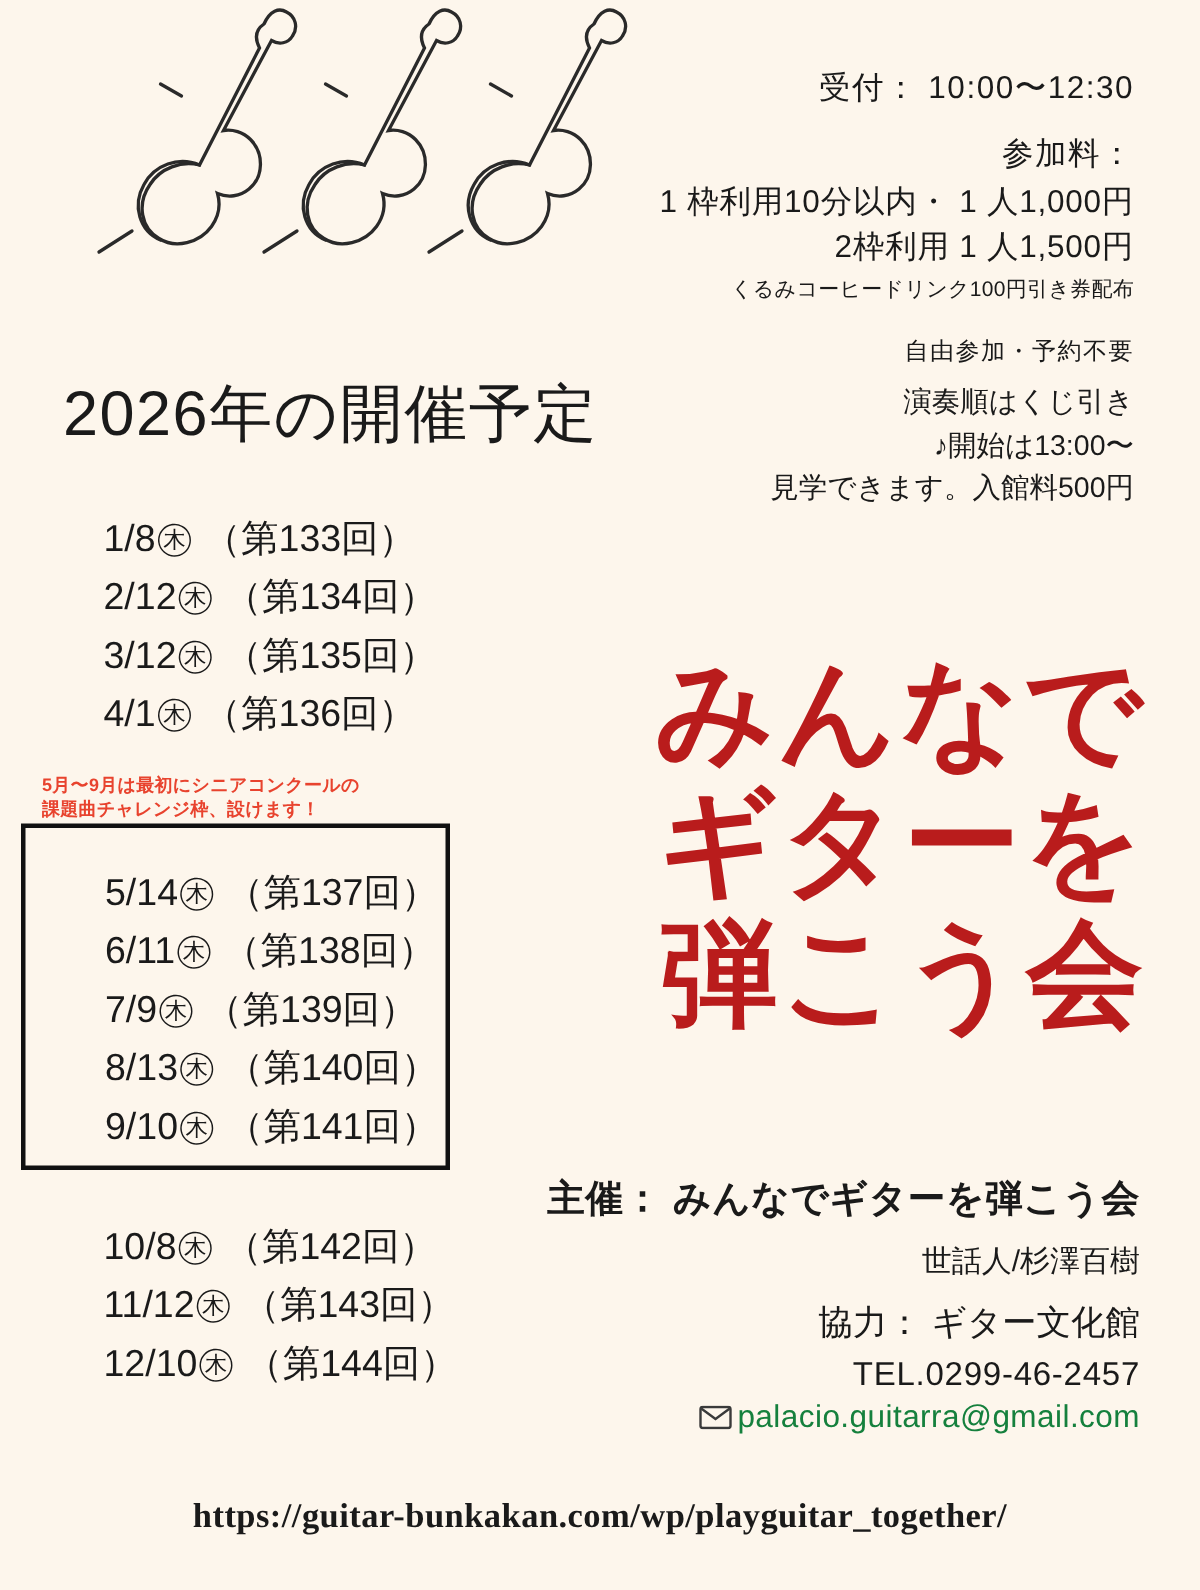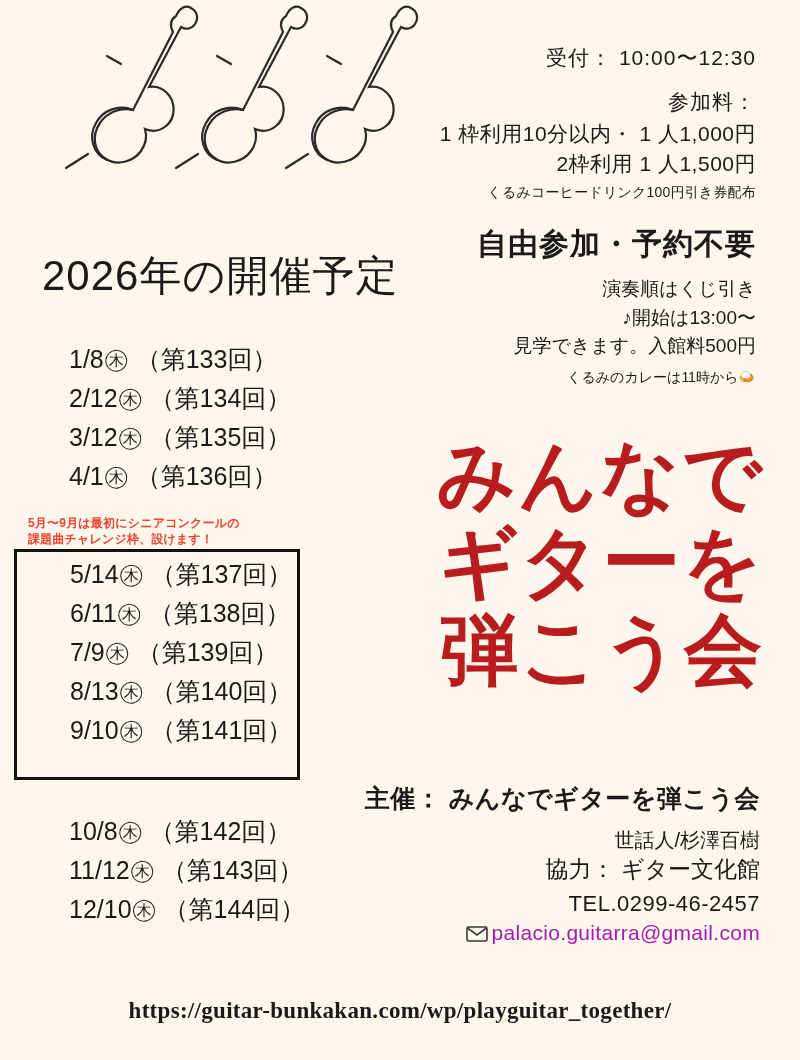--- a/index.html
+++ b/index.html
@@ -76,21 +76,21 @@
     top: 549px;
     width: 286px;
     height: 231px;
     border: 3px solid #111;
     box-sizing: border-box;
   }
   .boxed-group .sched-row {
     padding-left: 18px;
   }
   .boxed-inner {
-    padding-top: 3px;
+    padding-top: 24px;
   }
 
   .schedule-tail {
     position: absolute;
     left: 28px;
     top: 812px;
     width: 300px;
   }
 
   
@@ -116,22 +116,22 @@
     letter-spacing: 0.5px;
     margin-bottom: 2px;
   }
   .info .coupon {
     font-size: 14px;
     letter-spacing: 0.2px;
     margin-top: 6px;
     margin-bottom: 22px;
   }
   .info .free-join {
-    font-size: 30px;
-    font-weight: bold;
+    font-size: 16px;
+    font-weight: normal;
     letter-spacing: 1px;
     margin-bottom: 10px;
   }
   .info .detail {
     font-size: 19px;
     line-height: 1.5;
   }
   .info .curry {
     font-size: 14px;
     margin-top: 8px;
@@ -164,35 +164,35 @@
     text-align: right;
   }
   .organizer .host {
     font-size: 25px;
     font-weight: bold;
     letter-spacing: 0.5px;
     margin-bottom: 12px;
   }
   .organizer .caretaker {
     font-size: 20px;
-    margin-bottom: 0;
+    margin-bottom: 12px;
   }
   .organizer .coop {
     font-size: 23px;
     margin-bottom: 6px;
   }
   .organizer .tel {
     font-size: 22px;
     letter-spacing: 0.5px;
     margin-bottom: 4px;
   }
   .organizer .mail {
     font-size: 21px;
     letter-spacing: 0.3px;
-    color: #a21caf;
+    color: #15803d;
   }
   .mail-icon {
     display: inline-block;
     margin-right: 4px;
     vertical-align: -2px;
   }
 
   .url {
     position: absolute;
     left: 0;
@@ -238,21 +238,20 @@
   <div class="info">
     <div class="reception">受付： 10:00〜12:30</div>
     <div class="fee-title">参加料：</div>
     <div class="fee-line">1 枠利用10分以内・ 1 人1,000円</div>
     <div class="fee-line">2枠利用 1 人1,500円</div>
     <div class="coupon">くるみコーヒードリンク100円引き券配布</div>
     <div class="free-join">自由参加・予約不要</div>
     <div class="detail">演奏順はくじ引き</div>
     <div class="detail">♪開始は13:00〜</div>
     <div class="detail">見学できます。入館料500円</div>
-    <div class="curry">くるみのカレーは11時から🍛</div>
   </div>
 
   <div class="year-heading">2026年の開催予定</div>
 
   <div class="schedule">
     <div class="sched-row">1/8㊍ （第133回）</div>
     <div class="sched-row">2/12㊍ （第134回）</div>
     <div class="sched-row">3/12㊍ （第135回）</div>
     <div class="sched-row">4/1㊍ （第136回）</div>
   </div>

